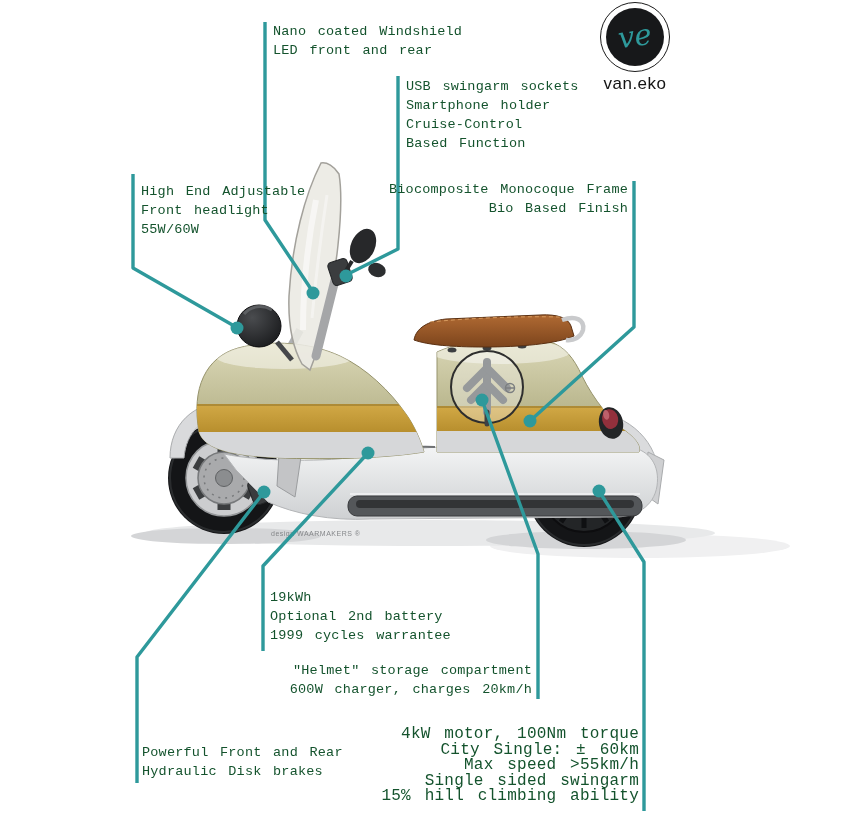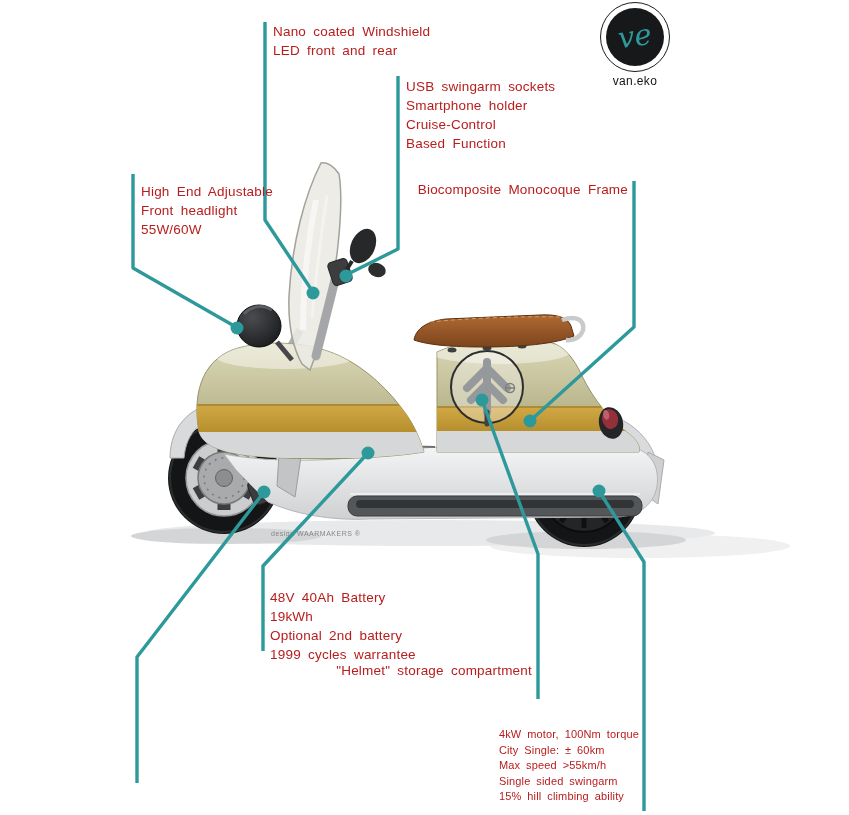--- a/index.html
+++ b/index.html
@@ -2,39 +2,39 @@
 <html><head>
 <meta charset="utf-8">
 <style>
   html,body { margin:0; padding:0; background:#ffffff; }
   #canvas {
     position:relative; width:849px; height:815px; overflow:hidden; background:#ffffff;
     font-family:"Liberation Sans","DejaVu Sans",sans-serif;
   }
   #scene { position:absolute; left:0; top:0; }
   .label {
-    position:absolute; font-size:13.5px; line-height:19px; color:#b91c1c;
-    letter-spacing:.015em; word-spacing:.24em; white-space:nowrap;
-  }
-  .label.right { }
-  .label.compact { font-size:11px; line-height:15.5px; }
+    position:absolute; font-size:13.5px; line-height:19px; color:#14532d;
+    letter-spacing:.015em; word-spacing:.24em; white-space:nowrap;font-family:Liberation Mono, monospace;
+  }
+  .label.right { text-align:right; }
+  .label.compact { font-size:16px; line-height:15.5px; }
   .logo { position:absolute; left:589px; top:2px; width:92px; text-align:center; }
   .logo-ring {
     width:70px; height:70px; margin:0 auto; border:1.6px solid #1c1c1c; border-radius:50%;
     display:flex; align-items:center; justify-content:center; box-sizing:border-box;
   }
   .logo-disc {
     width:58px; height:58px; background:#17181a; border-radius:50%;
     display:flex; align-items:center; justify-content:center;
   }
   .logo-mono {
     font-family:"DejaVu Serif",serif; font-style:italic; font-size:29px; color:#2E999B;
     transform:rotate(-8deg); margin-top:-3px;
   }
-  .logo-brand { margin-top:2px; font-size:12px; letter-spacing:.03em; color:#141414; }
+  .logo-brand { margin-top:2px; font-size:17px; letter-spacing:.03em; color:#141414; }
 </style>
 </head>
 <body>
 
 <div id="canvas">
 
   <svg id="scene" width="849" height="815" viewBox="0 0 849 815">
     <defs>
       <linearGradient id="oliveG" x1="0" y1="0" x2="0" y2="1">
         <stop offset="0" stop-color="#dcd9b8"></stop>
@@ -259,41 +259,46 @@
   </div>
 
   <div class="label" style="left:141px; top:182px;">
     <div>High End Adjustable</div>
     <div>Front headlight</div>
     <div>55W/60W</div>
   </div>
 
   <div class="label right" style="right:221px; top:180px;">
     <div>Biocomposite Monocoque Frame</div>
+    <div>Bio Based Finish</div>
   </div>
 
   <div class="label" style="left:270px; top:588px;">
-    <div>48V 40Ah Battery</div>
     <div>19kWh</div>
     <div>Optional 2nd battery</div>
     <div>1999 cycles warrantee</div>
   </div>
 
   <div class="label right" style="right:317px; top:661px;">
     <div>"Helmet" storage compartment</div>
+    <div>600W charger, charges 20km/h</div>
   </div>
 
   <div class="label right compact" style="right:210px; top:727px;">
     <div>4kW motor, 100Nm torque</div>
     <div>City Single: ± 60km</div>
     <div>Max speed &gt;55km/h</div>
     <div>Single sided swingarm</div>
     <div>15% hill climbing ability</div>
   </div>
 
+  <div class="label" style="left:142px; top:743px;">
+    <div>Powerful Front and Rear</div>
+    <div>Hydraulic Disk brakes</div>
+  </div>
 
   <div class="logo">
     <div class="logo-ring">
       <div class="logo-disc">
         <span class="logo-mono">ve</span>
       </div>
     </div>
     <div class="logo-brand">van.eko</div>
   </div>
 

